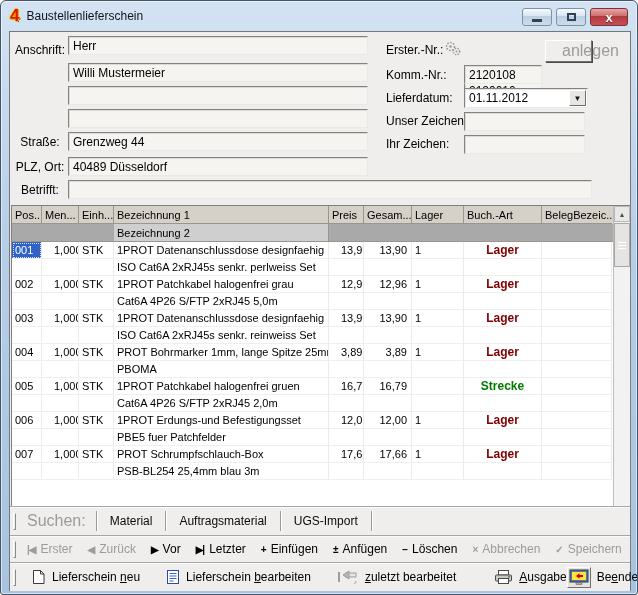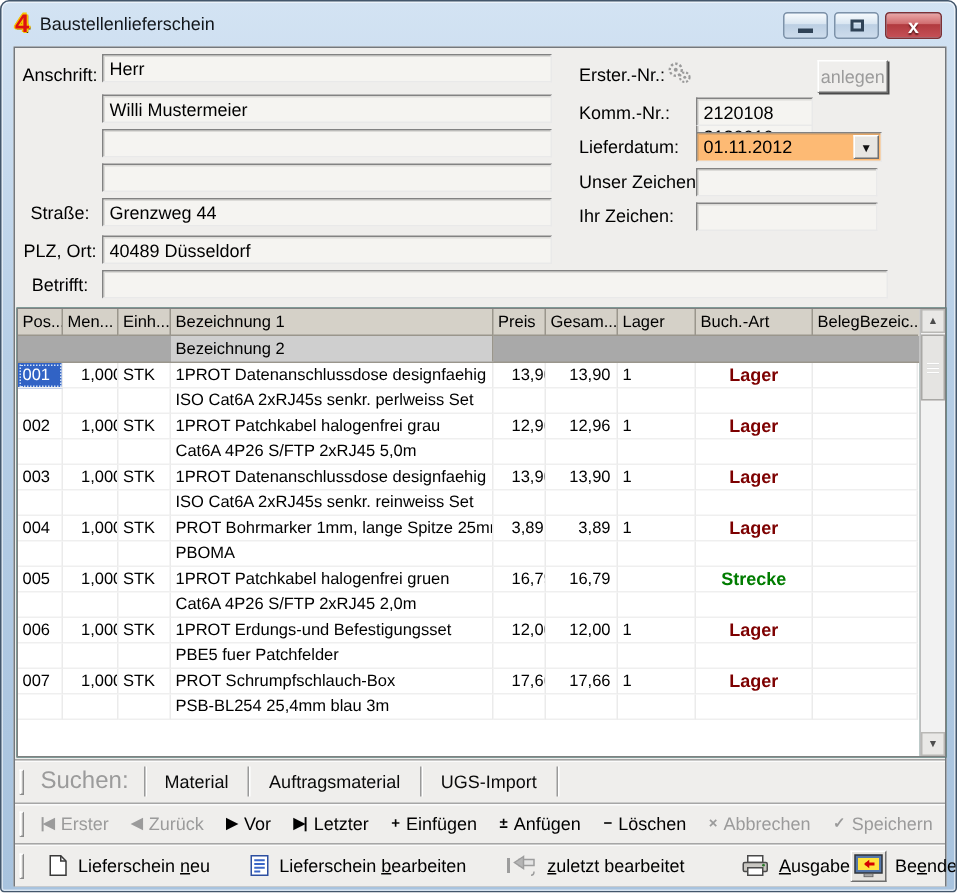--- a/index.html
+++ b/index.html
@@ -37,36 +37,37 @@
 
   .fld{
     position:absolute;height:19px;font-size:12px;color:#000;
     background:#f5f4f1;border:1px solid;border-color:#828282 #e9e9e9 #e9e9e9 #828282;
     box-shadow:inset 1px 1px 0 rgba(0,0,0,.10);
     padding:1px 4px;outline:none;
   }
   .fld:disabled,.fld.dim{color:#000000;margin-top:40px;}
 
   .btn{
-    position:absolute;font-size:12px;text-align:center;
+    position:absolute;font-size:16px;text-align:center;
     background:#efeeec;border:1px solid;border-color:#ffffff #6f6f6f #6f6f6f #ffffff;
     box-shadow:1px 1px 0 #4a4a4a;
+    padding-left:16px;
   }
   .btn.disabled{color:#9b9b9b;}
 
-  .combo{position:absolute;height:20px;background:#fdba74;border:1px solid;border-color:#828282 #e9e9e9 #e9e9e9 #828282;box-shadow:inset 1px 1px 0 rgba(0,0,0,.10);display:flex;align-items:center;}
+  .combo{position:absolute;height:20px;background:#ffffff;border:1px solid;border-color:#828282 #e9e9e9 #e9e9e9 #828282;box-shadow:inset 1px 1px 0 rgba(0,0,0,.10);display:flex;align-items:center;}
   .combo .val{flex:1;font-size:12px;padding:0 4px;}
   .combo .drop{width:17px;height:16px;margin-right:1px;background:#e8e6e2;border:1px solid;border-color:#ffffff #6f6f6f #6f6f6f #ffffff;display:flex;align-items:center;justify-content:center;font-size:8px;color:#111;}
 
   .gears{position:absolute;}
 
   
   .grid{
-    position:absolute;left:1px;top:173px;width:620px;height:300px;
-    background:#0f766e;border:1px solid #808080;
+    position:absolute;left:1px;top:173px;width:620px;height:356px;
+    background:#8b5cf6;border:1px solid #808080;
   }
   .hline{display:flex;height:18px;line-height:17px;font-size:11px;background:#d5d1c8;}
   .hcell{padding:1px 3px;border-right:1px solid #9a968c;border-bottom:1px solid #9a968c;white-space:nowrap;overflow:hidden;flex-shrink:0;}
   .hline2{display:flex;height:18px;line-height:17px;font-size:11px;background:#a9a9a9;border-bottom:1px solid #9a968c;}
   .h2spacer{flex-shrink:0;}
   .h2bez{flex-shrink:0;background:#cfcfcf;padding:1px 3px;border-right:1px solid #9a968c;}
   .tbody{position:absolute;left:0;top:36px;bottom:0;width:601px;overflow:hidden;background:#fff;}
   .line{display:flex;height:17px;line-height:16px;font-size:11px;}
   .cell{padding:0 3px;border-right:1px solid #ebebeb;border-bottom:1px solid #efefef;white-space:nowrap;overflow:hidden;flex-shrink:0;}
   .num{text-align:right;padding-right:4px;padding-left:12px;}

